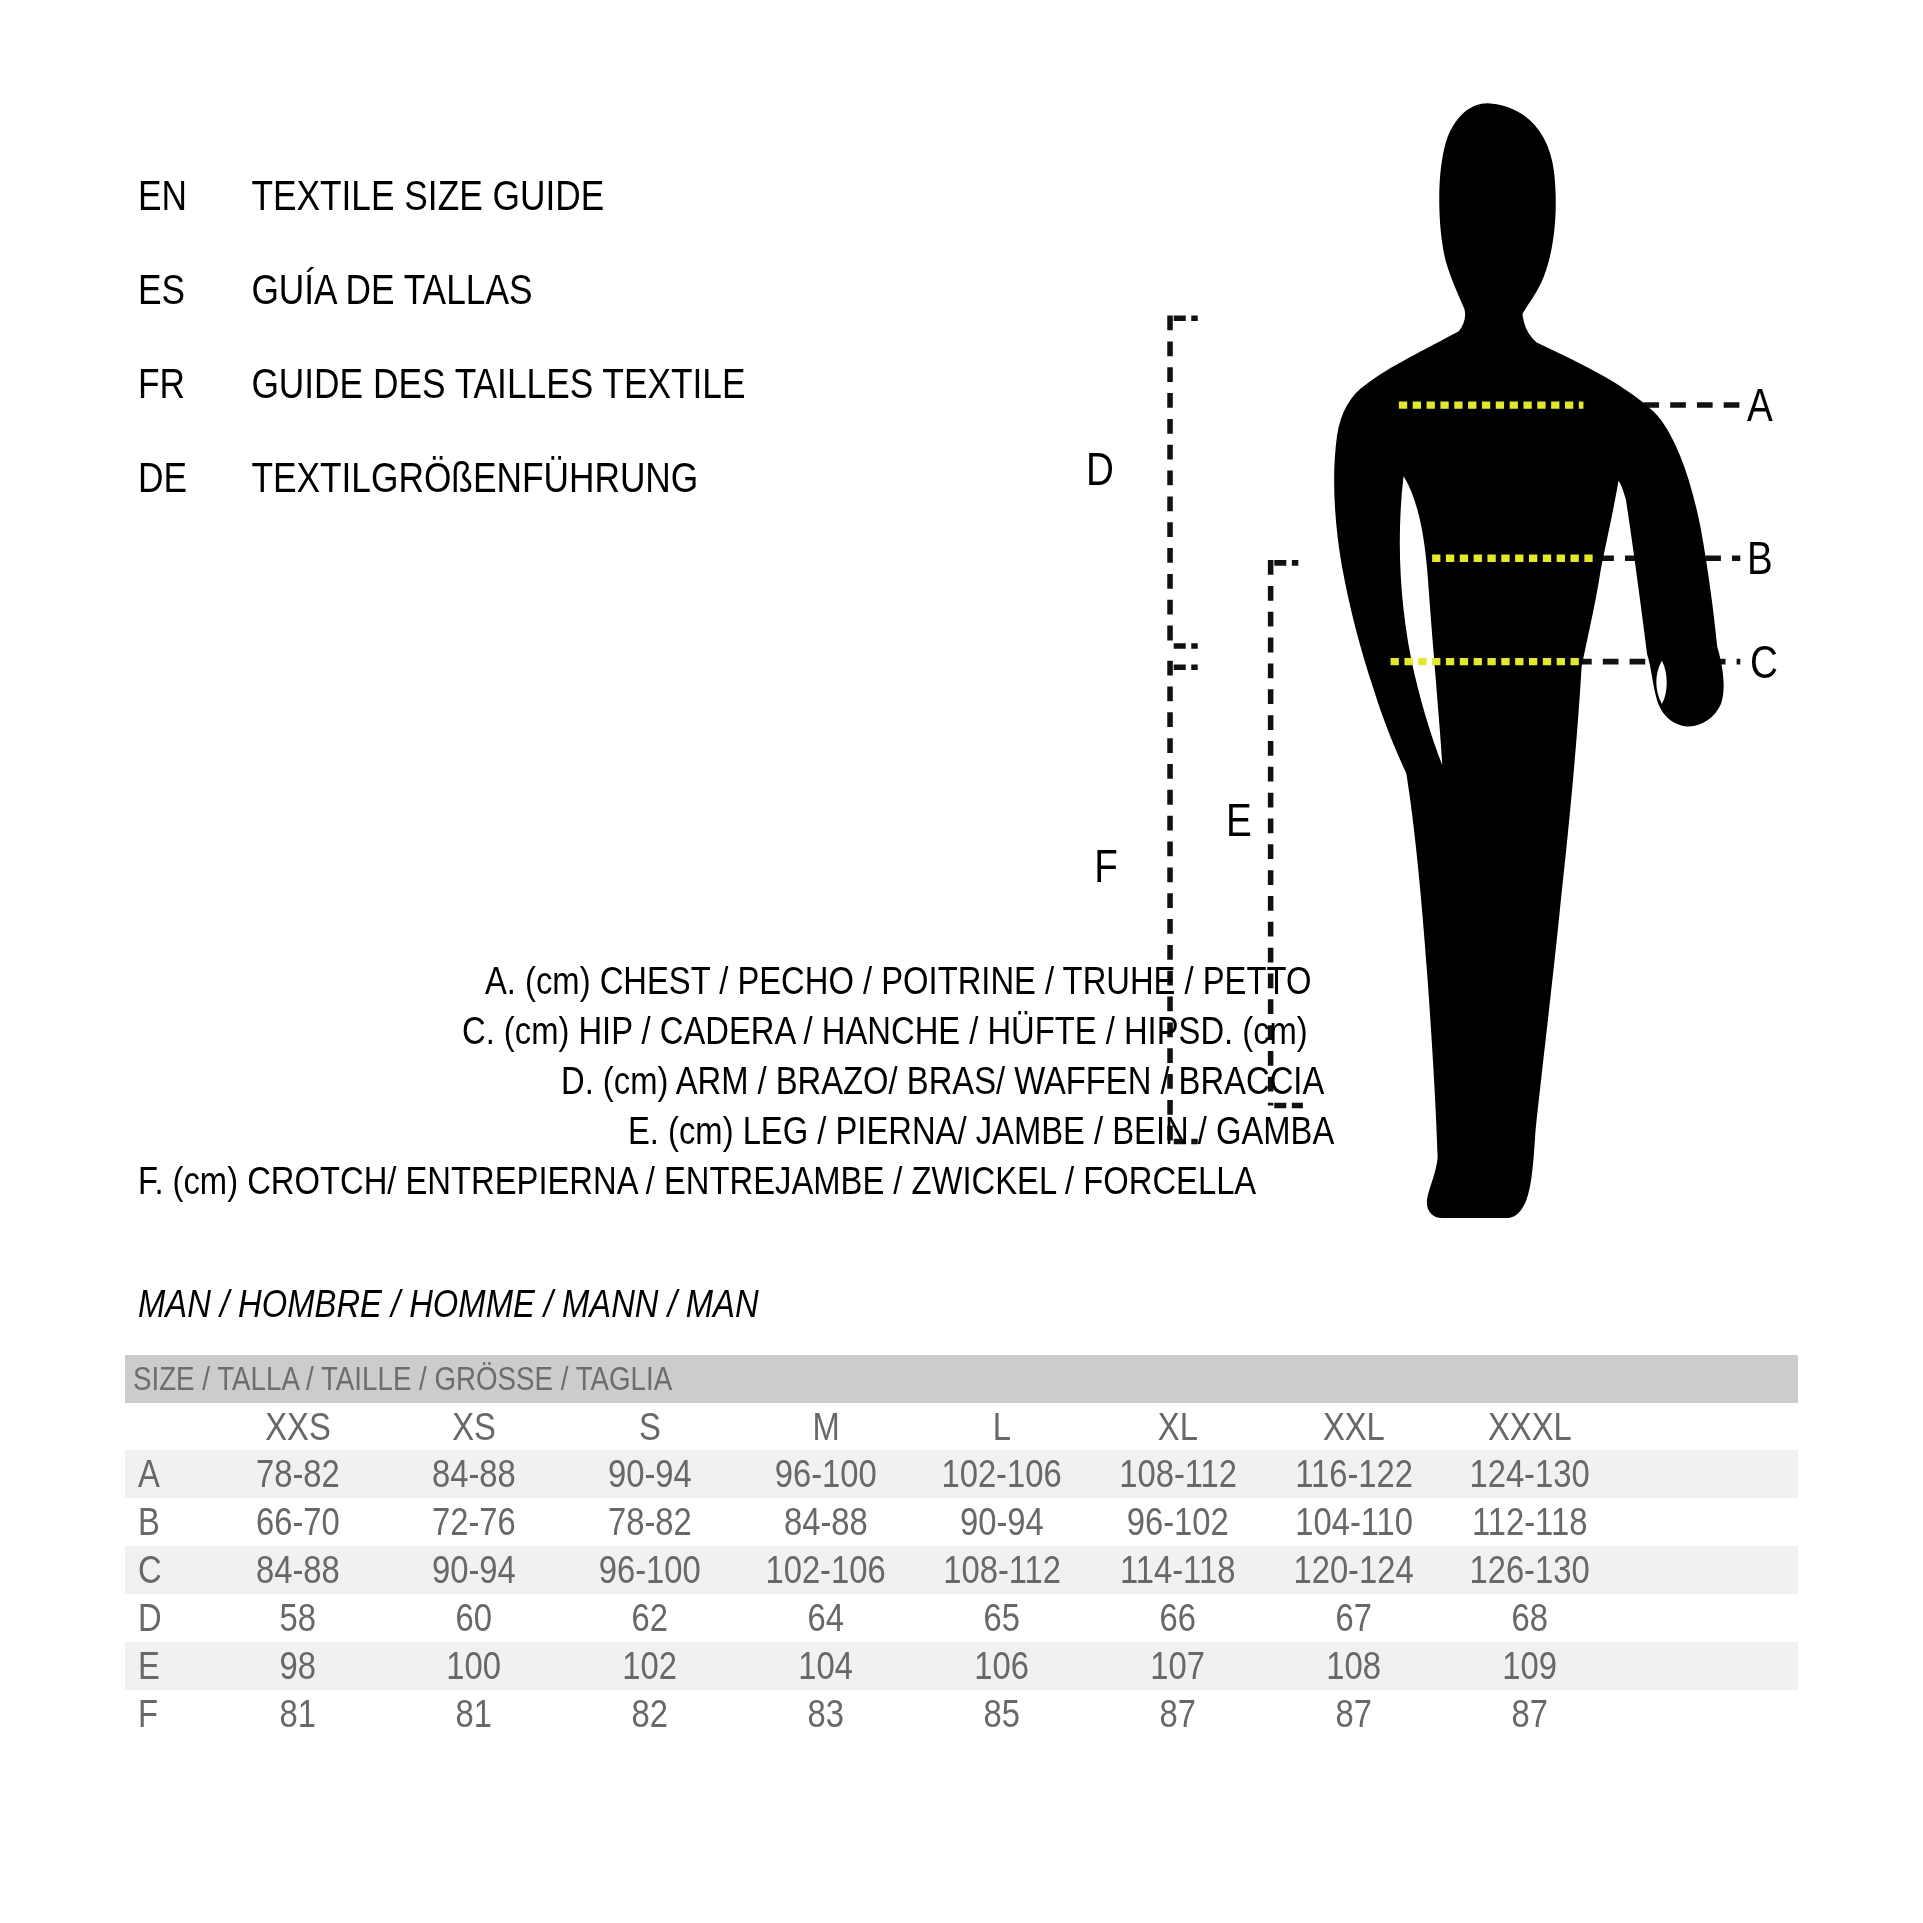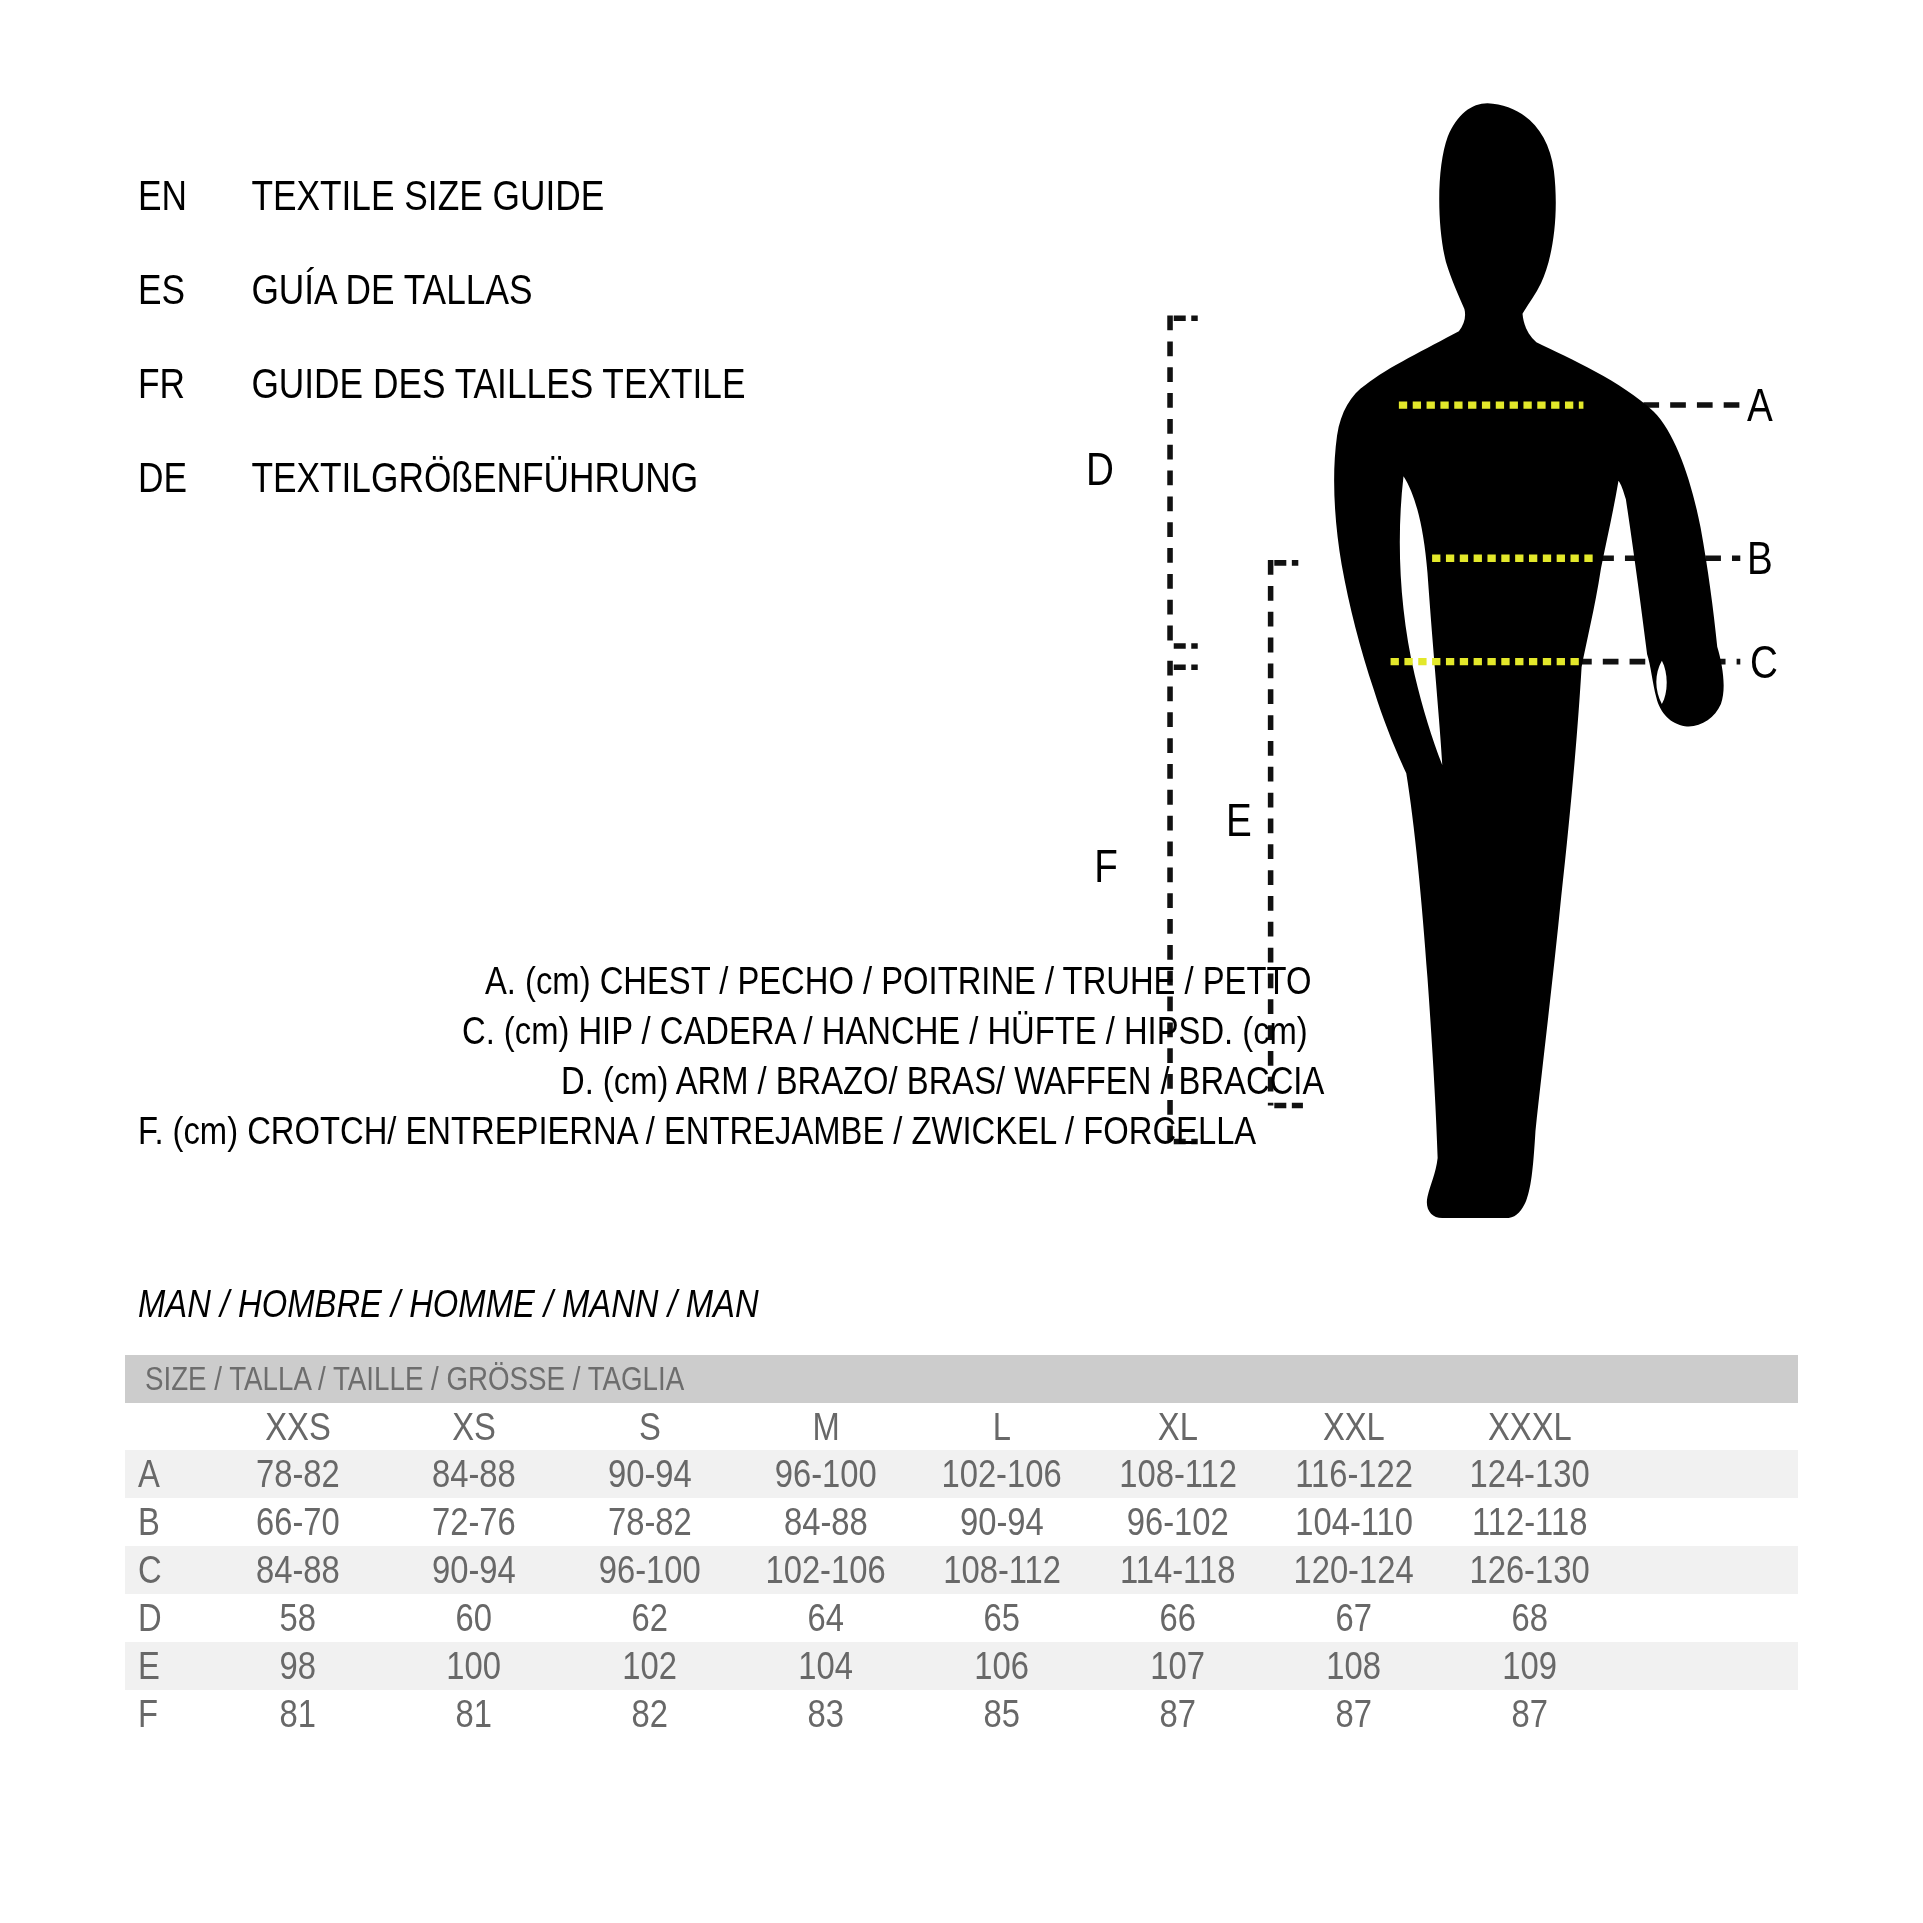--- a/index.html
+++ b/index.html
@@ -31,21 +31,21 @@
   
   .legend-block{position:absolute;left:138px;top:956px;font-size:39px;line-height:50px;}
   .legend-row{height:50px;text-align:right;}
 
   
   .audience{position:absolute;left:138px;top:1283px;font-size:39px;line-height:42px;font-style:italic;}
 
   
   .size-table{position:absolute;left:125px;top:1355px;width:1673px;}
   .table-bar{height:48px;line-height:48px;background:#cccccc;color:#6d6d6d;
-             font-size:33px;padding-left:20px;box-sizing:border-box;}
+             font-size:33px;padding-left:8px;box-sizing:border-box;}
   .tgrid-row{display:grid;grid-template-columns:85px repeat(8,176px) 1fr;align-items:center;}
   .size-row{height:47px;line-height:47px;color:#686868;font-size:39px;}
   .data-row{height:48px;line-height:48px;color:#686868;font-size:39px;}
   .data-row.stripe{background:#f1f1f1;}
   .tcell{text-align:center;}
   .tlabel{text-align:left;padding-left:13px;}
 </style>
 </head>
 <body>
 
@@ -140,20 +140,21 @@
 <div class="fig-label side lbl-b"><span class="condL">B</span></div>
 <div class="fig-label side lbl-c"><span class="condL">C</span></div>
 <div class="fig-label ctr lbl-d"><span class="condC">D</span></div>
 <div class="fig-label ctr lbl-e"><span class="condC">E</span></div>
 <div class="fig-label ctr lbl-f"><span class="condC">F</span></div>
 
 <div class="legend-block">
   <div class="legend-row"><span class="condL">A. (cm) CHEST / PECHO / POITRINE / TRUHE / PETTO</span></div>
   <div class="legend-row"><span class="condL">C. (cm) HIP / CADERA / HANCHE / HÜFTE / HIPSD. (cm)</span></div>
   <div class="legend-row"><span class="condL">D. (cm) ARM / BRAZO/ BRAS/ WAFFEN / BRACCIA</span></div>
+  <div class="legend-row"><span class="condL">E. (cm) LEG / PIERNA/ JAMBE / BEIN / GAMBA</span></div>
   <div class="legend-row"><span class="condL">F. (cm) CROTCH/ ENTREPIERNA / ENTREJAMBE / ZWICKEL / FORCELLA</span></div>
 </div>
 
 <div class="audience"><span class="condL">MAN / HOMBRE / HOMME / MANN / MAN</span></div>
 
 <div class="size-table">
   <div class="table-bar"><span class="condL">SIZE / TALLA / TAILLE / GRÖSSE / TAGLIA</span></div>
 
   <div class="tgrid-row size-row">
     <span class="tcell tlabel"></span>

